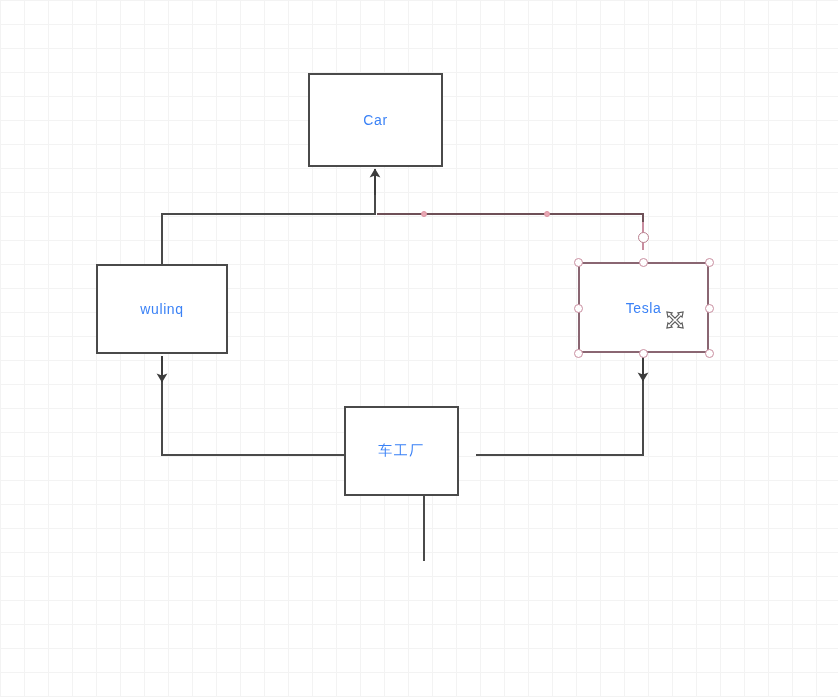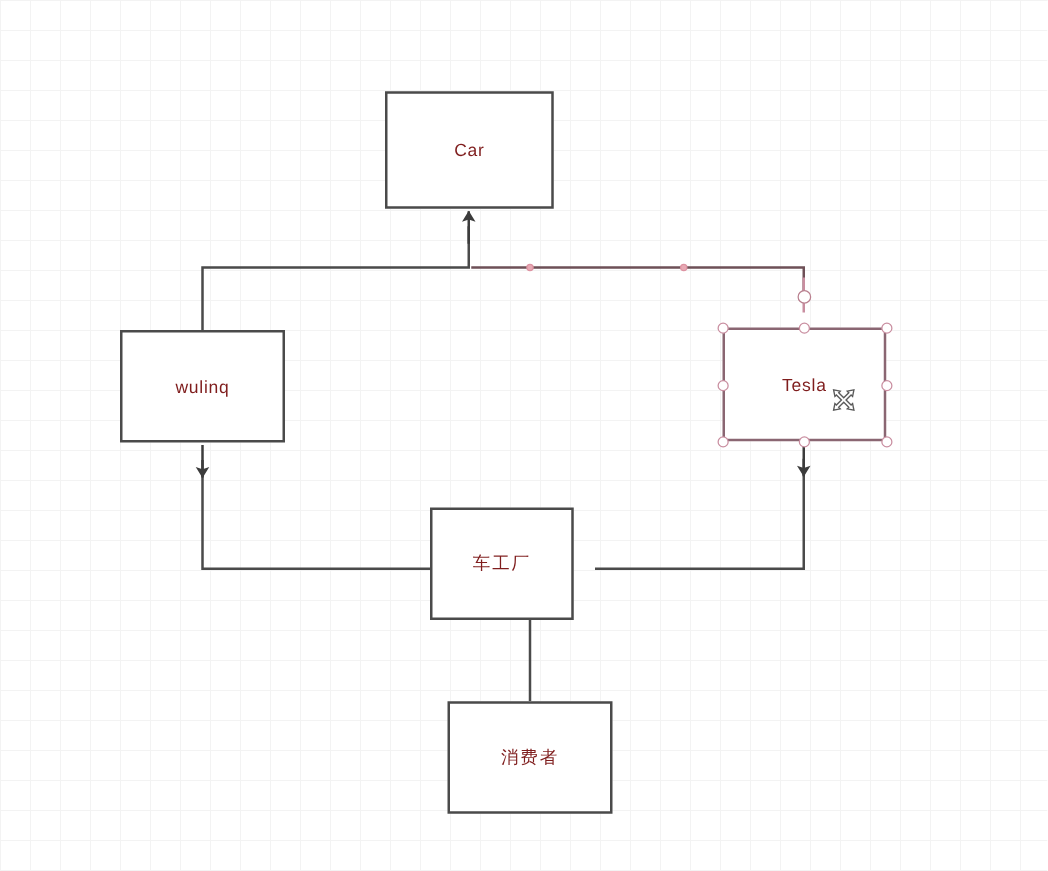--- a/index.html
+++ b/index.html
@@ -46,21 +46,21 @@
     border: 2px solid #4a4a4a;
     display: flex;
     align-items: center;
     justify-content: center;
   }
   .node.selected {
     border-color: #8a6672;
   }
   .node-label {
     font-size: 14px;
-    color: #7f1d1d;
+    color: #3b82f6;
     letter-spacing: 0.6px;
     white-space: nowrap;
     user-select: none;
   }
   .node-label.cjk {
     font-size: 14px;
     letter-spacing: 1.5px;
   }
 
   .handle {
@@ -147,23 +147,20 @@
   </div>
 
   <div class="node selected" style="left:578px; top:262px; width:131px; height:91px;">
     <span class="node-label">Tesla</span>
   </div>
 
   <div class="node" style="left:344px; top:406px; width:115px; height:90px;">
     <span class="node-label cjk">车工厂</span>
   </div>
 
-  <div class="node" style="left:358px; top:561px; width:132px; height:90px;">
-    <span class="node-label cjk">消费者</span>
-  </div>
 
   <div class="handle" style="left:578px; top:262px;"></div>
   <div class="handle" style="left:643px; top:262px;"></div>
   <div class="handle" style="left:709px; top:262px;"></div>
   <div class="handle" style="left:578px; top:308px;"></div>
   <div class="handle" style="left:709px; top:308px;"></div>
   <div class="handle" style="left:578px; top:353px;"></div>
   <div class="handle" style="left:643px; top:353px;"></div>
   <div class="handle" style="left:709px; top:353px;"></div>
 

